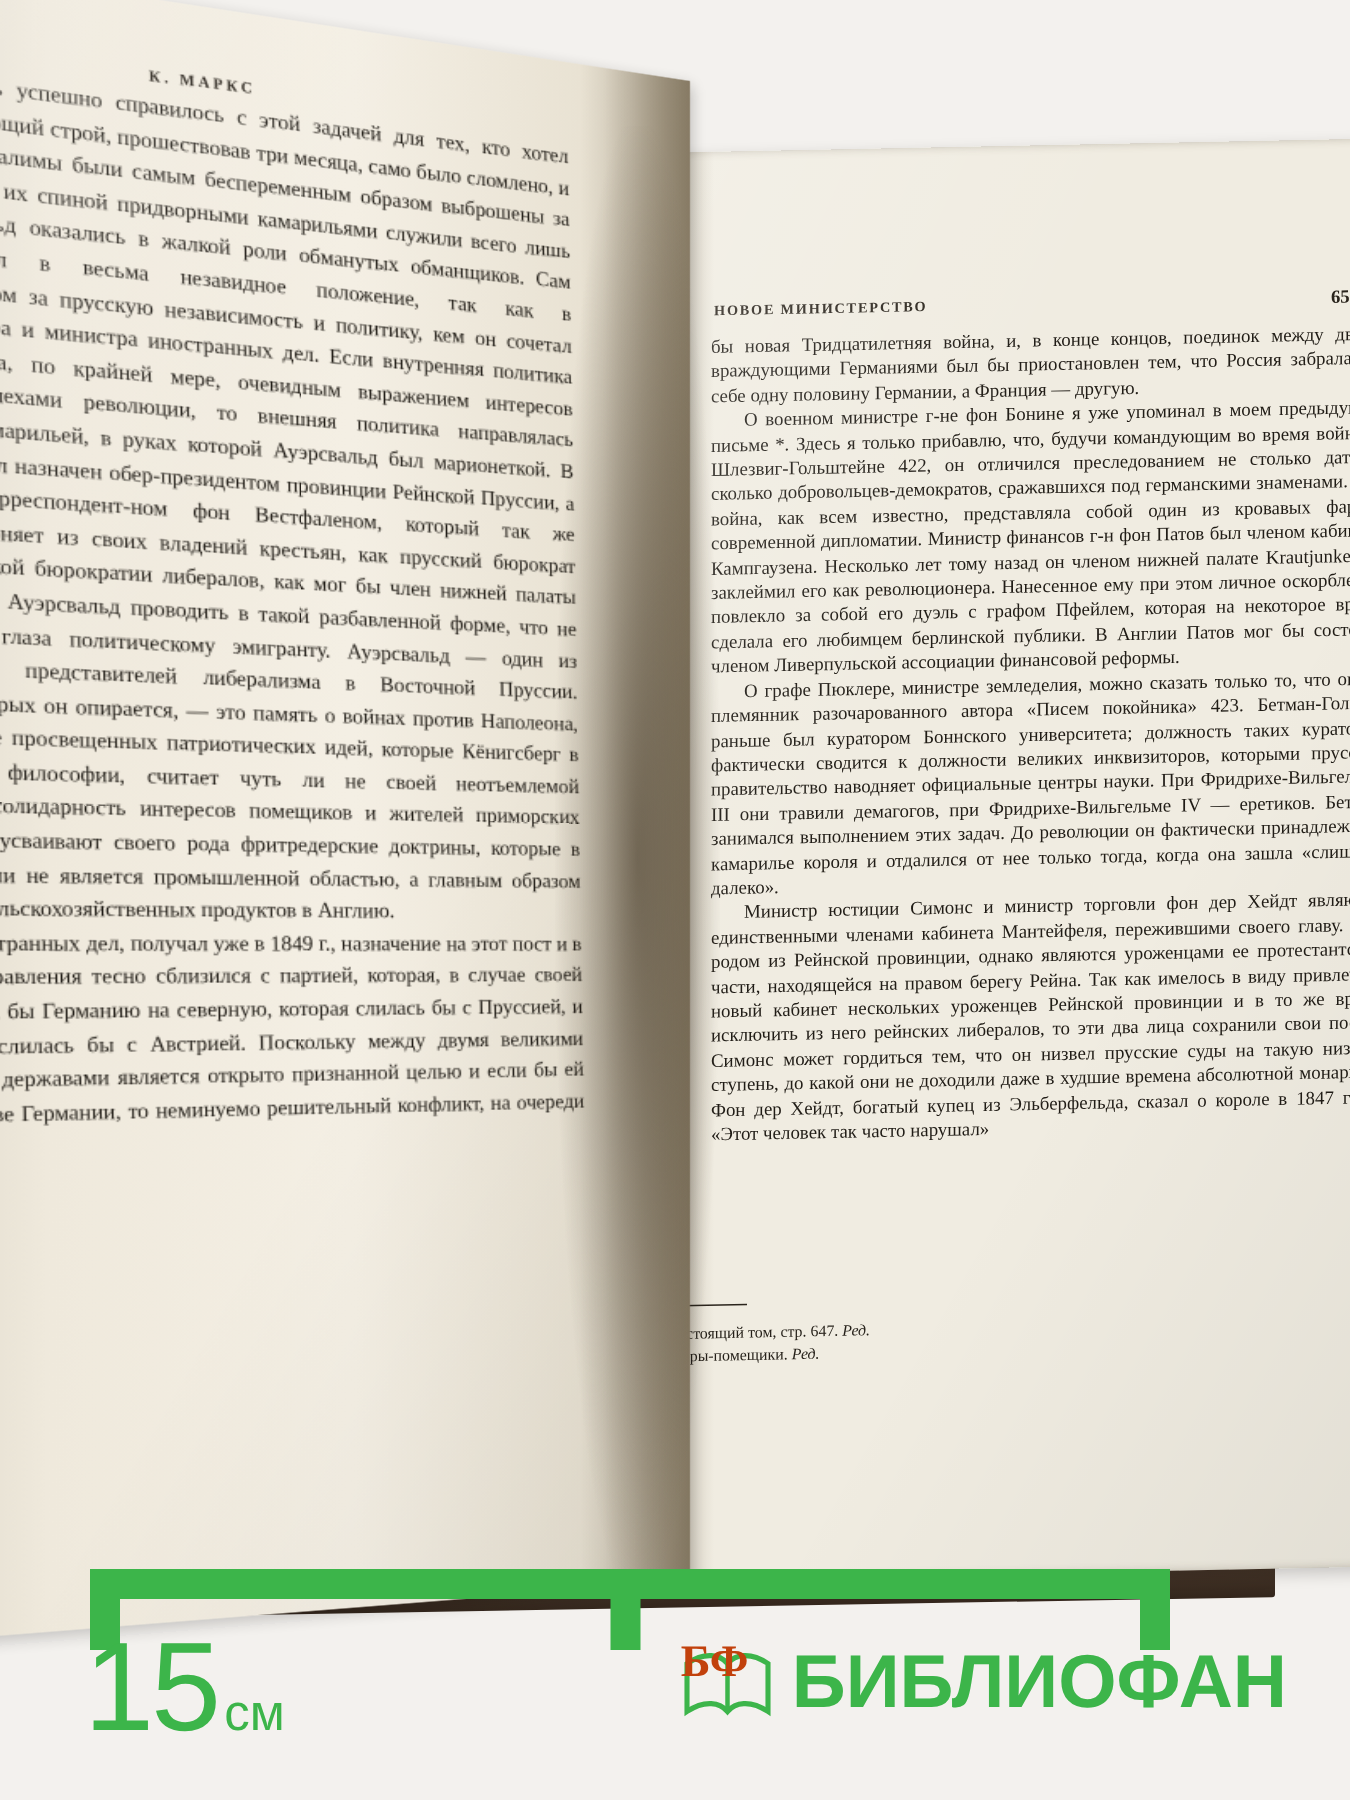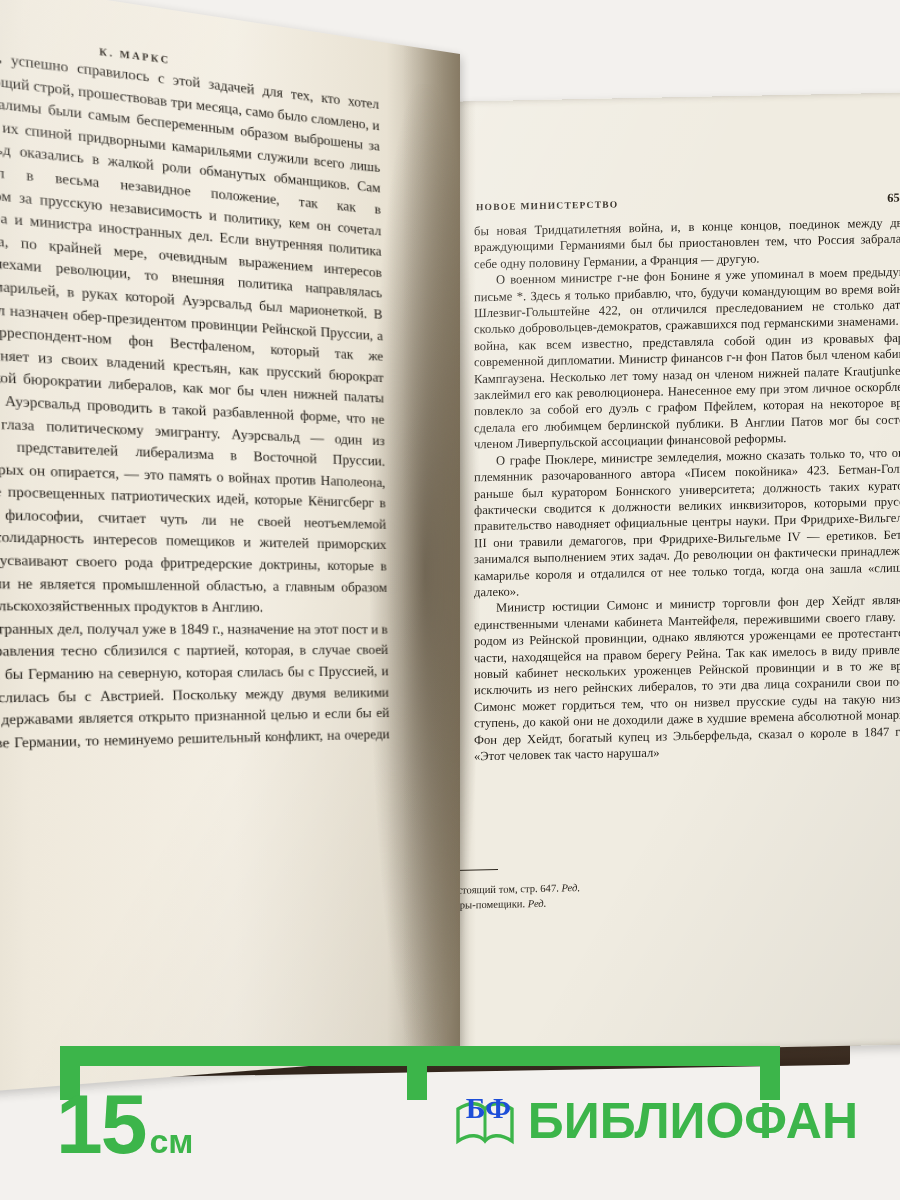--- a/index.html
+++ b/index.html
@@ -218,21 +218,21 @@
   .tick-a { left: 60px; }
   .tick-b { left: 407px; }
   .tick-c { left: 760px; }
 
   .measure {
     position: absolute;
     left: 56px;
     top: 1082px;
     color: #3cb54a;
     font-family: "Liberation Sans", sans-serif;
-    font-weight: bold;
+    font-weight: normal;
     font-size: 84px;
     line-height: 84px;
     letter-spacing: -2px;
   }
   .measure .unit {
     font-size: 34px;
     letter-spacing: 0;
     margin-left: 4px;
   }
 
@@ -245,26 +245,26 @@
     gap: 12px;
     color: #3cb54a;
   }
   .brand-mark {
     width: 62px;
     height: 56px;
     position: relative;
   }
   .brand-mark .bf {
     position: absolute;
-    left: 12px; top: 0;
+    left: 0; top: 0;
     font-family: "Liberation Serif", serif;
     font-weight: bold;
     font-size: 30px;
     line-height: 30px;
-    color: #1d4ed8;
+    color: #c2410c;
   }
   .brand-text {
     font-family: "Liberation Sans", sans-serif;
     font-weight: bold;
     font-size: 50px;
     letter-spacing: 0px;
     color: #3cb54a;
   }
 
   

